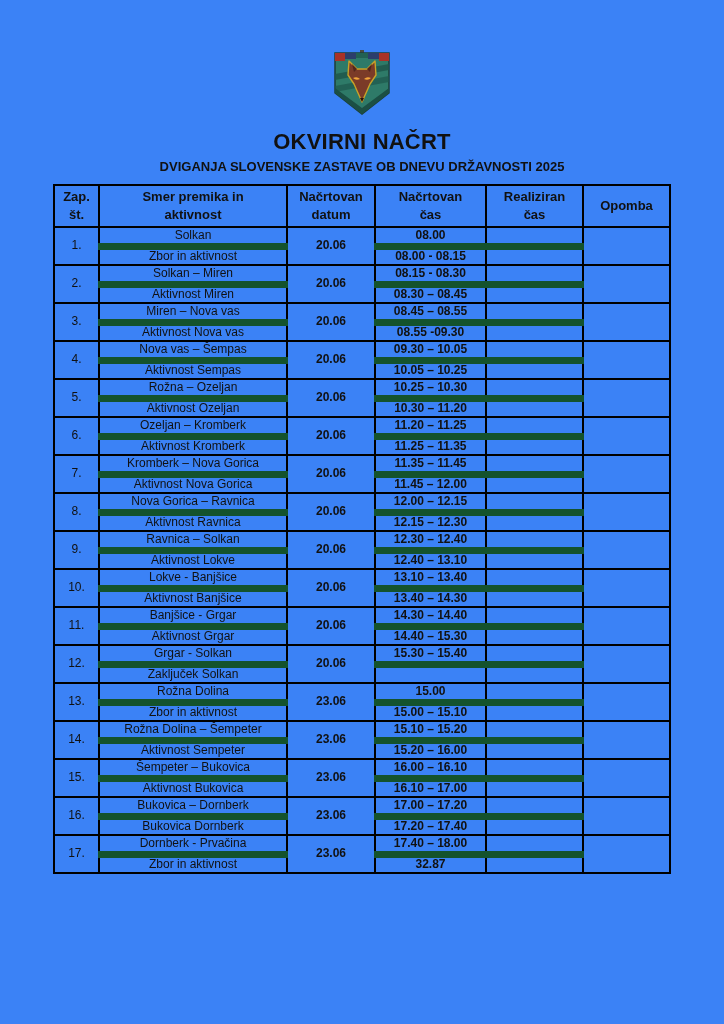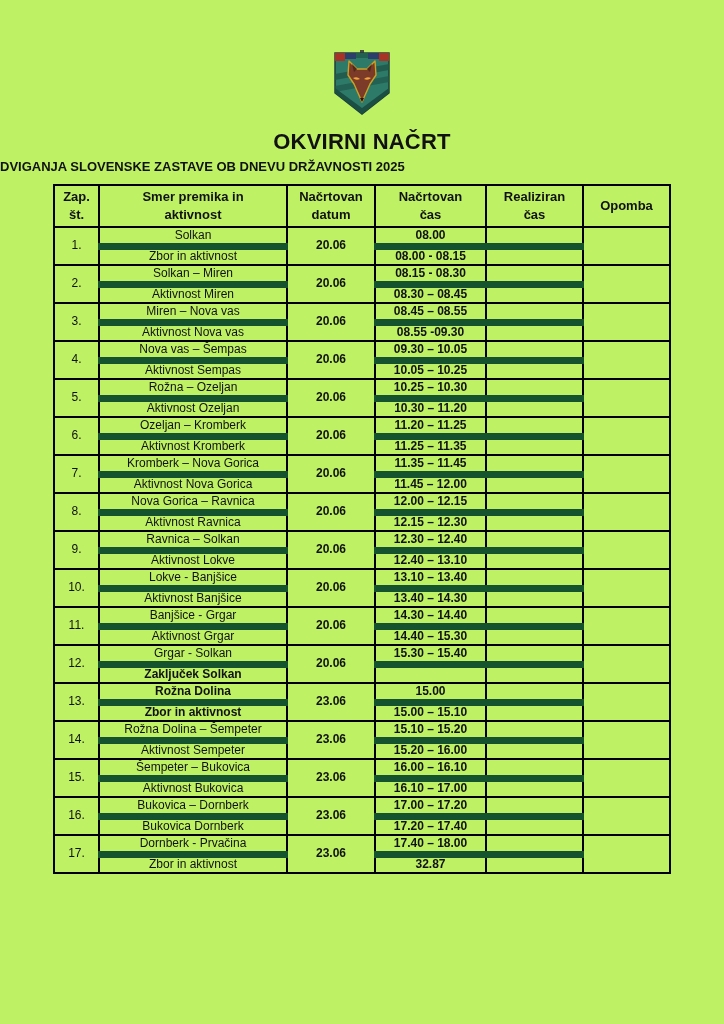--- a/index.html
+++ b/index.html
@@ -3,34 +3,35 @@
 <meta charset="utf-8">
 <style>
   * { box-sizing: border-box; margin: 0; padding: 0; }
   html, body { background: #e8e8e8; }
   body { font-family: "Liberation Sans", sans-serif; color: #111; }
   .page {
     position: relative;
     width: 724px;
     height: 1024px;
     margin: 0 auto;
-    background: #bef264;
+    background: #3b82f6;
     overflow: hidden;
   }
   .logo-wrap { padding-top: 50px; text-align: center; }
   .logo-wrap svg { display: inline-block; }
   .doc-title {
     margin-top: 9px;
     text-align: center;
     font-size: 22px;
     font-weight: bold;
     letter-spacing: 0.2px;
   }
   .doc-subtitle {
     margin-top: 4px;
+    text-align: center;
     font-size: 13px;
     font-weight: bold;
   }
   table.schedule {
     border-collapse: collapse;
     table-layout: fixed;
     width: 616px;
     margin: 10px auto 0 auto;
   }
   table.schedule col.c-no    { width: 45px; }
@@ -54,21 +55,21 @@
     line-height: 1.35;
   }
   table.schedule td {
     font-size: 12px;
     height: 19px;
     line-height: 1.1;
   }
   td.cell-no   { font-size: 12px; }
   td.cell-date { font-size: 14.5px; font-weight: bold; }
   td.cell-time { font-weight: bold; }
-  td.bold      { font-weight: bold; }
+  td.bold      { font-weight: normal; }
   
   tr.row-top td.sub-split { border-bottom: 7px solid #14532d; }
   .footer-note {
     margin-top: 22px;
     text-align: center;
     font-size: 12px;
     color: #111;
   }
 </style>
 </head>

